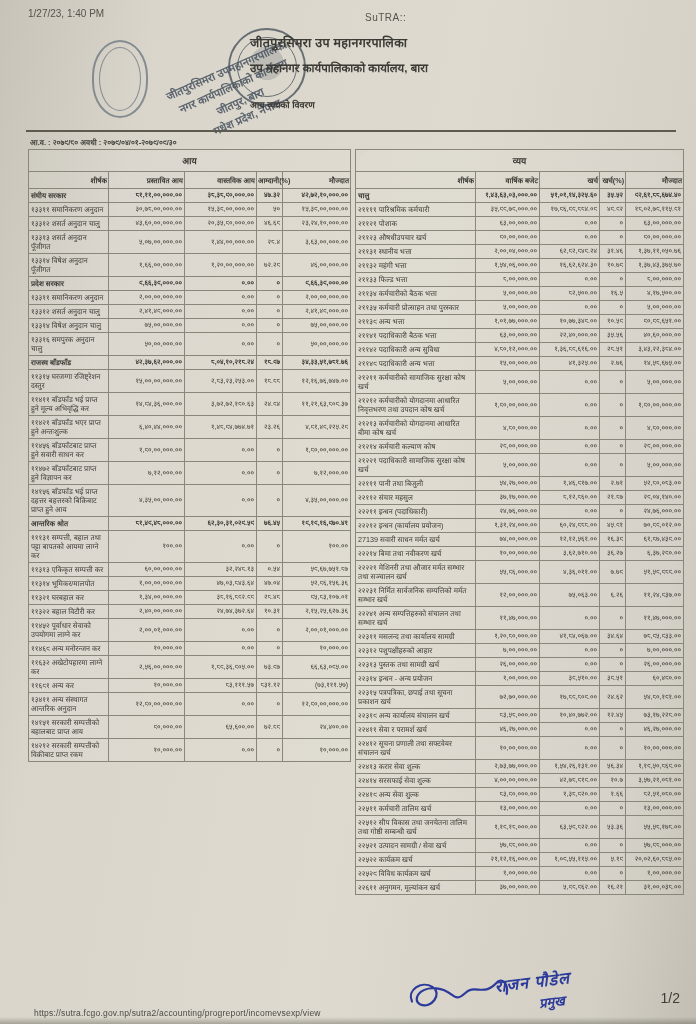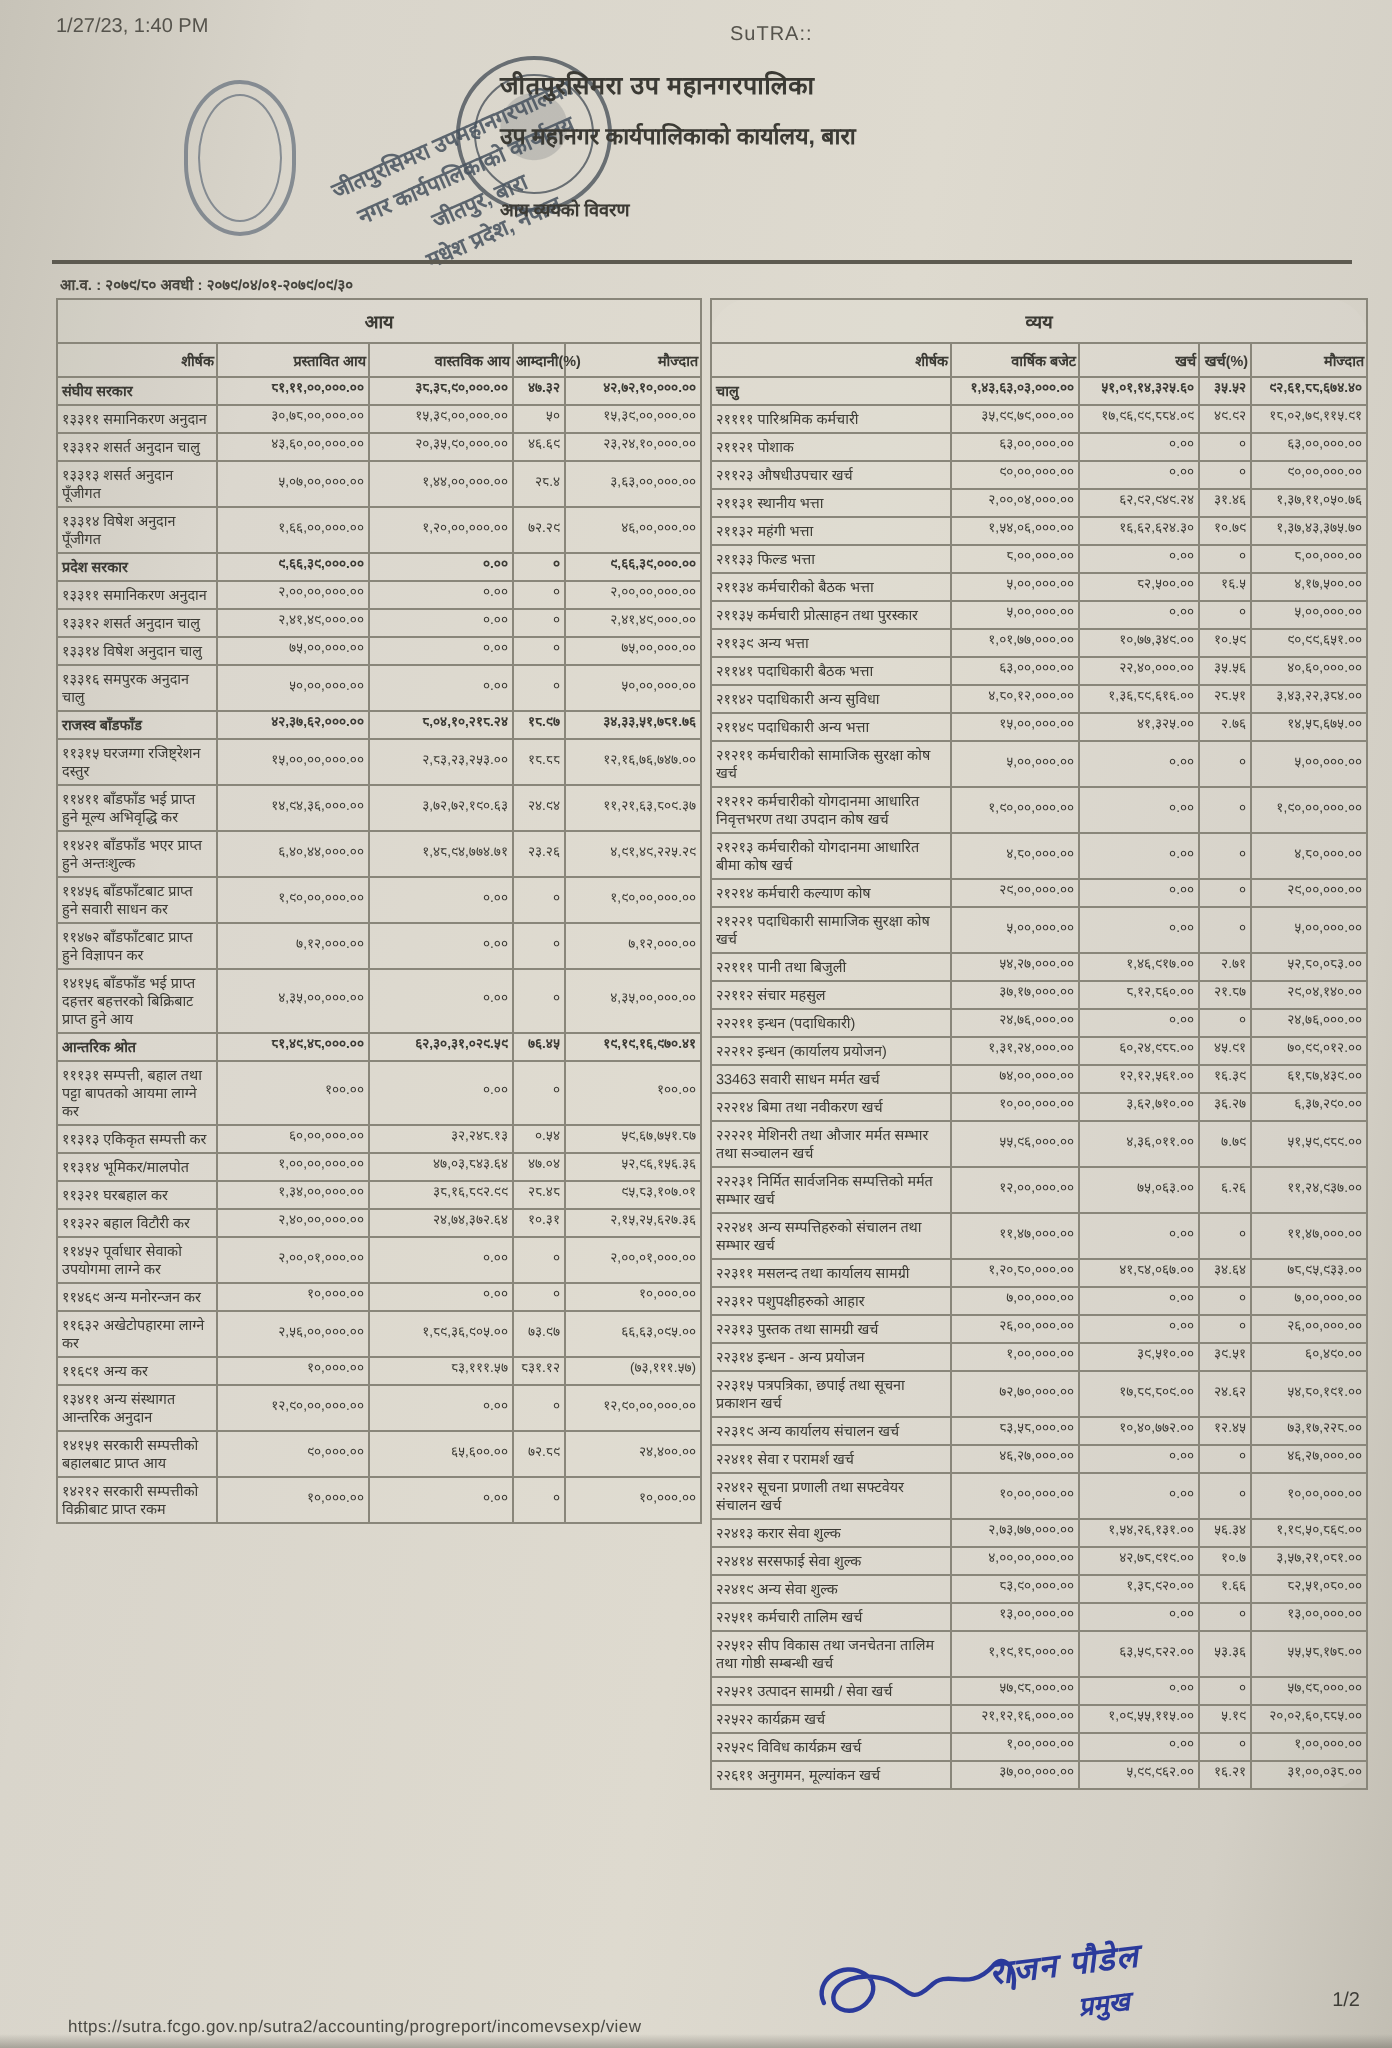--- a/index.html
+++ b/index.html
@@ -45,21 +45,21 @@
   .tbl-income col:nth-child(4){width:26px;}
   .tbl-income col:nth-child(5){width:68px;}
   .tbl-expense{width:328px;border-radius:21px;}
   .tbl-expense col:nth-child(1){width:120px;}
   .tbl-expense col:nth-child(2){width:64px;}
   .tbl-expense col:nth-child(3){width:60px;}
   .tbl-expense col:nth-child(4){width:26px;}
   .tbl-expense col:nth-child(5){width:58px;}
   
   .url{position:absolute;left:34px;bottom:6px;font-size:8.5px;color:#4b4a44;letter-spacing:.2px;}
-  .page-num{position:absolute;right:16px;bottom:18px;font-size:10px;color:#3e3d37;}
+  .page-num{position:absolute;right:16px;bottom:18px;font-size:14px;color:#3e3d37;}
   .bottom-shade{position:absolute;left:0;bottom:0;width:100%;height:7px;background:linear-gradient(#00000000,#57554c66);}
   
   .signature{position:absolute;left:408px;top:976px;transform:rotate(-7deg);color:#2b3a9b;}
   .signature .name{font-size:16px;font-weight:bold;font-style:italic;letter-spacing:1px;margin-left:88px;}
   .signature .role{font-size:13px;font-weight:bold;font-style:italic;margin-left:130px;margin-top:2px;}
   .scribble{position:absolute;left:-4px;top:-10px;}
 </style>
 </head>
 <body>
 
@@ -497,21 +497,21 @@
             <td>२४,७६,०००.००</td>
           </tr>
           <tr>
             <td>२२२१२ इन्धन (कार्यालय प्रयोजन)</td>
             <td>१,३१,२४,०००.००</td>
             <td>६०,२४,९८८.००</td>
             <td>४५.९१</td>
             <td>७०,९९,०१२.००</td>
           </tr>
           <tr>
-            <td>33463 सवारी साधन मर्मत खर्च</td>
+            <td>27139 सवारी साधन मर्मत खर्च</td>
             <td>७४,००,०००.००</td>
             <td>१२,१२,५६१.००</td>
             <td>१६.३९</td>
             <td>६१,८७,४३९.००</td>
           </tr>
           <tr>
             <td>२२२१४ बिमा तथा नवीकरण खर्च</td>
             <td>१०,००,०००.००</td>
             <td>३,६२,७१०.००</td>
             <td>३६.२७</td>

